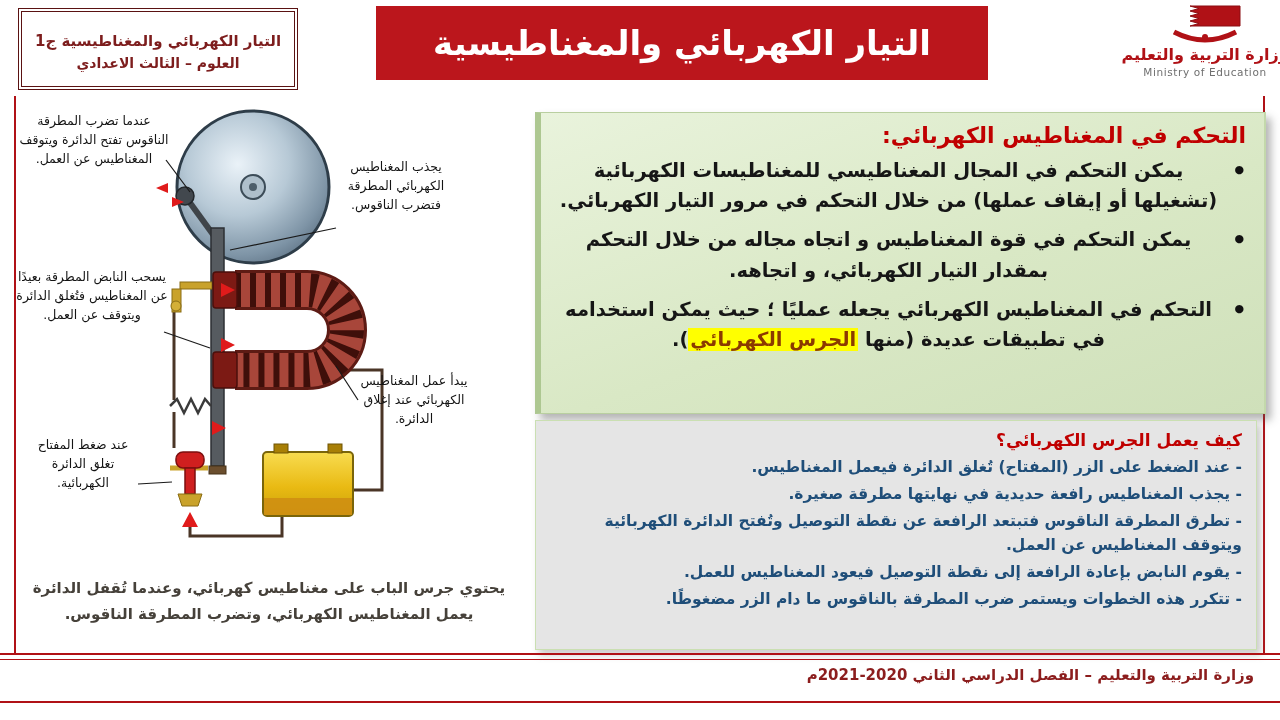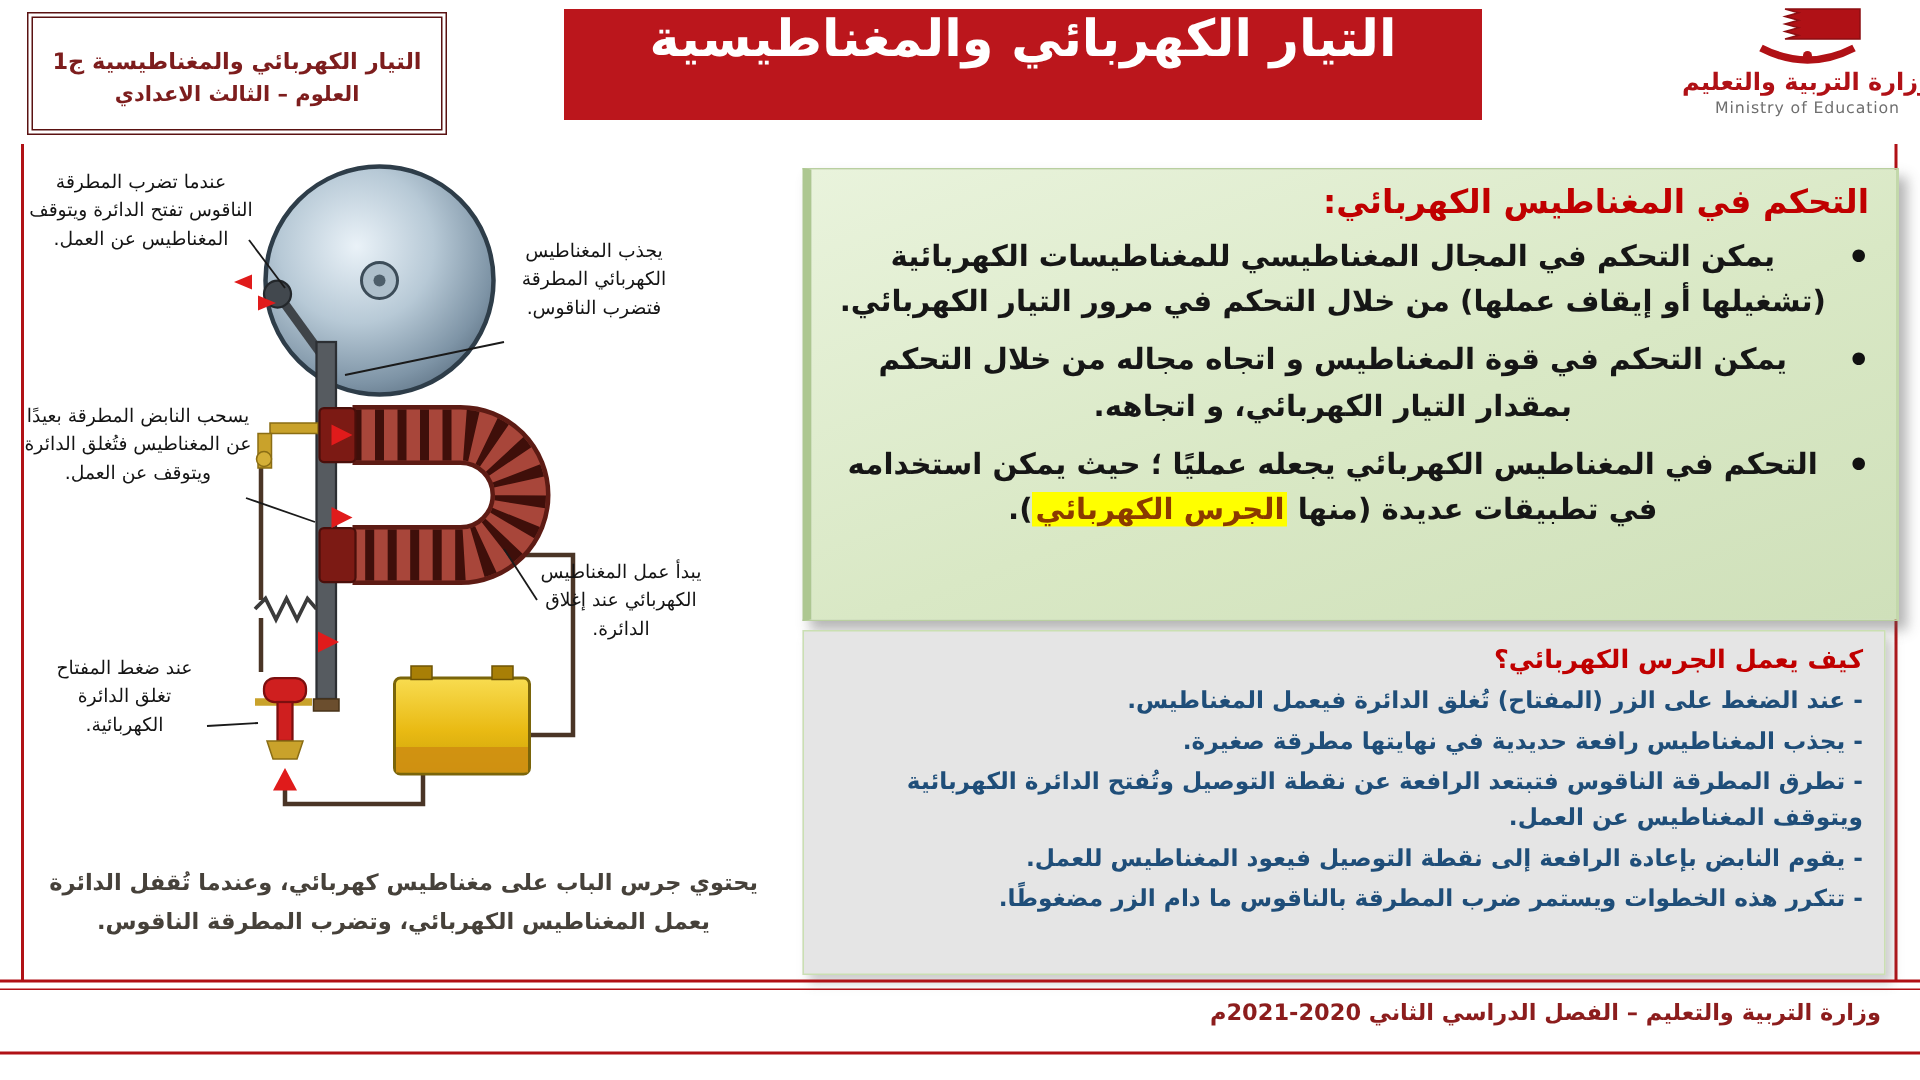--- a/index.html
+++ b/index.html
@@ -13,21 +13,21 @@
   .footer-rule{position:absolute;left:0;right:0;top:653px;height:4px;border-top:2px solid #b01116;border-bottom:1.5px solid #b01116;}
   .bottom-rule{position:absolute;left:0;right:0;top:701px;height:0;border-top:2.5px solid #b01116;}
   .footer-text{position:absolute;top:666px;right:26px;color:#8c1d1d;font-weight:bold;font-size:15px;}
 
   
   .course-box{position:absolute;left:18px;top:8px;width:272px;height:74px;border:4px double #5a1212;
     display:flex;flex-direction:column;align-items:center;justify-content:center;color:#7d1d1d;font-weight:bold;}
   .course-box .l1{font-size:15px;line-height:1.8;}
   .course-box .l2{font-size:14px;}
   .banner{position:absolute;left:376px;top:6px;width:612px;height:74px;background:#bb161c;
-    display:flex;align-items:flex-start;justify-content:center;color:#ffffff;font-weight:bold;font-size:34px;letter-spacing:.5px;}
+    display:flex;align-items:center;justify-content:center;color:#ffffff;font-weight:bold;font-size:34px;letter-spacing:.5px;}
   .logo{position:absolute;left:1086px;top:4px;width:182px;height:92px;display:flex;flex-direction:column;align-items:center;justify-content:flex-start;margin-left:28px;}
   .logo-ar{color:#b01116;font-weight:bold;font-size:16px;margin-top:1px;}
   .logo-en{color:#6f6f6f;font-size:10.5px;letter-spacing:.6px;margin-top:2px;direction:ltr;}
 
   
   .diagram{position:absolute;left:14px;top:100px;width:508px;height:548px;}
   .diagram svg{position:absolute;left:0;top:0;}
   .dlabel{position:absolute;font-size:12.5px;font-weight:normal;color:#141414;line-height:1.5;text-align:center;}
   .dlabel.l1{left:4px;top:12px;width:152px;}
   .dlabel.l2{left:320px;top:58px;width:124px;}

